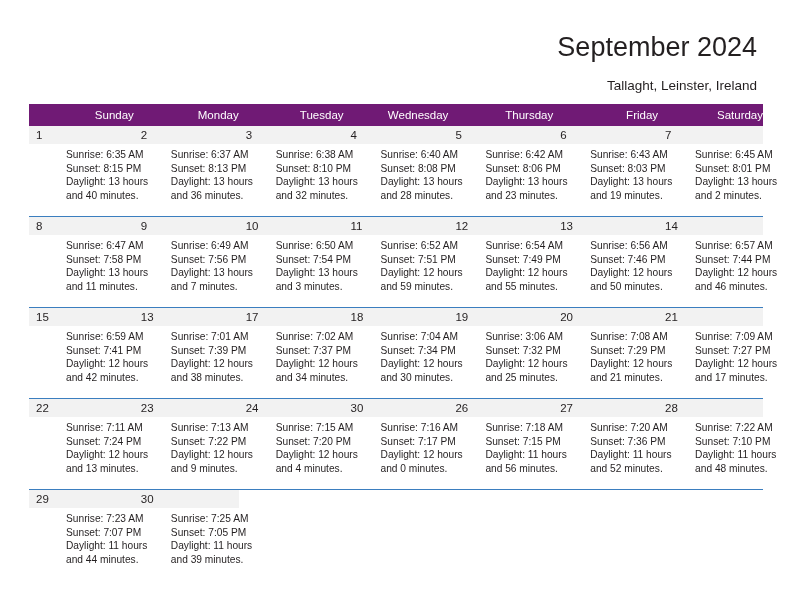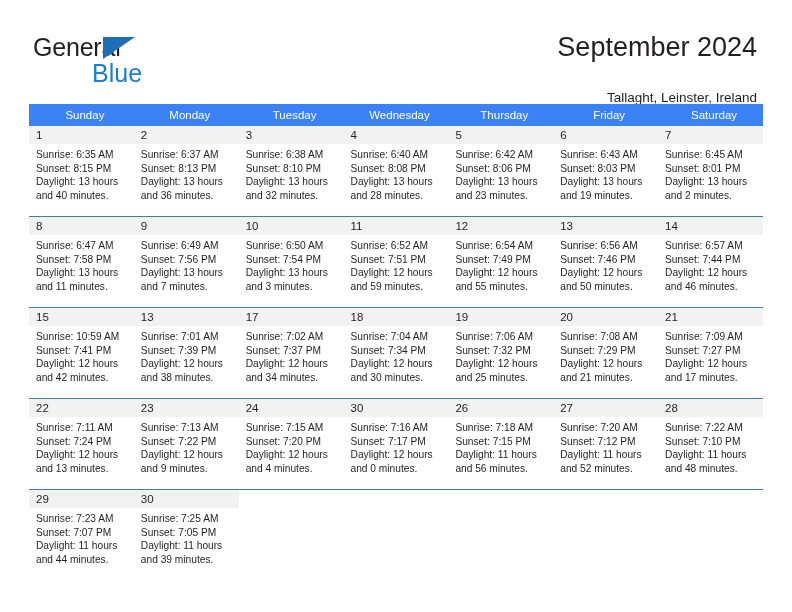--- a/index.html
+++ b/index.html
@@ -72,43 +72,42 @@
     white-space: nowrap;
   }
   .subtitle {
     position: absolute;
     right: 35px;
     top: 78px;
     font-size: 13.5px;
     color: #231f20;
     text-align: right;
     white-space: nowrap;
-    margin-top: 12px;
   }
 
   
   .calendar {
     position: absolute;
     left: 29px;
     top: 104px;
     width: 734px;
   }
   table.cal {
     border-collapse: collapse;
     table-layout: fixed;
     width: 734px;
   }
   table.cal col { width: 104.857px; }
 
   thead th {
-    background: #3b82f6;
+    background: #701a75;
     color: #ffffff;
     font-size: 11.5px;
     font-weight: normal;
-    text-align: center;
+    text-align: right;
     padding: 5px 0 5px 7px;
     height: 11px;
     vertical-align: middle;
     border: none;
   }
 
   tbody td {
     vertical-align: top;
     padding: 0;
     border: none;
@@ -136,35 +135,31 @@
     box-sizing: border-box;
   }
   .cell-empty .daynum-band {
     background: #ffffff;
   }
   .details {
     padding: 4px 5px 0 7px;
     font-size: 10.2px;
     line-height: 13.6px;
     color: #231f20;
+    margin-left: 30px;
   }
   .details div { white-space: nowrap; }
 </style>
 </head>
 <body>
 
 <div class="page">
 
   <div class="header">
 
-    <div class="logo">
-      <span class="logo-general">General</span>
-      <span class="logo-triangle"></span>
-      <span class="logo-blue">Blue</span>
-    </div>
 
     <div class="title">September 2024</div>
     <div class="subtitle">Tallaght, Leinster, Ireland</div>
   </div>
 
   <div class="calendar">
     <table class="cal">
       <colgroup>
         <col>
           <col>
@@ -342,21 +337,21 @@
                   <div>and 46 minutes.</div>
                 </div>
               </div>
             </td>
           </tr>
           <tr class="week">
             <td>
               <div class="cell-inner">
                 <div class="daynum-band">15</div>
                 <div class="details">
-                  <div>Sunrise: 10:59 AM</div>
+                  <div>Sunrise: 6:59 AM</div>
                   <div>Sunset: 7:41 PM</div>
                   <div>Daylight: 12 hours</div>
                   <div>and 42 minutes.</div>
                 </div>
               </div>
             </td>
             <td>
               <div class="cell-inner">
                 <div class="daynum-band">13</div>
                 <div class="details">
@@ -386,21 +381,21 @@
                   <div>Sunset: 7:34 PM</div>
                   <div>Daylight: 12 hours</div>
                   <div>and 30 minutes.</div>
                 </div>
               </div>
             </td>
             <td>
               <div class="cell-inner">
                 <div class="daynum-band">19</div>
                 <div class="details">
-                  <div>Sunrise: 7:06 AM</div>
+                  <div>Sunrise: 3:06 AM</div>
                   <div>Sunset: 7:32 PM</div>
                   <div>Daylight: 12 hours</div>
                   <div>and 25 minutes.</div>
                 </div>
               </div>
             </td>
             <td>
               <div class="cell-inner">
                 <div class="daynum-band">20</div>
                 <div class="details">
@@ -477,21 +472,21 @@
                   <div>Daylight: 11 hours</div>
                   <div>and 56 minutes.</div>
                 </div>
               </div>
             </td>
             <td>
               <div class="cell-inner">
                 <div class="daynum-band">27</div>
                 <div class="details">
                   <div>Sunrise: 7:20 AM</div>
-                  <div>Sunset: 7:12 PM</div>
+                  <div>Sunset: 7:36 PM</div>
                   <div>Daylight: 11 hours</div>
                   <div>and 52 minutes.</div>
                 </div>
               </div>
             </td>
             <td>
               <div class="cell-inner">
                 <div class="daynum-band">28</div>
                 <div class="details">
                   <div>Sunrise: 7:22 AM</div>

